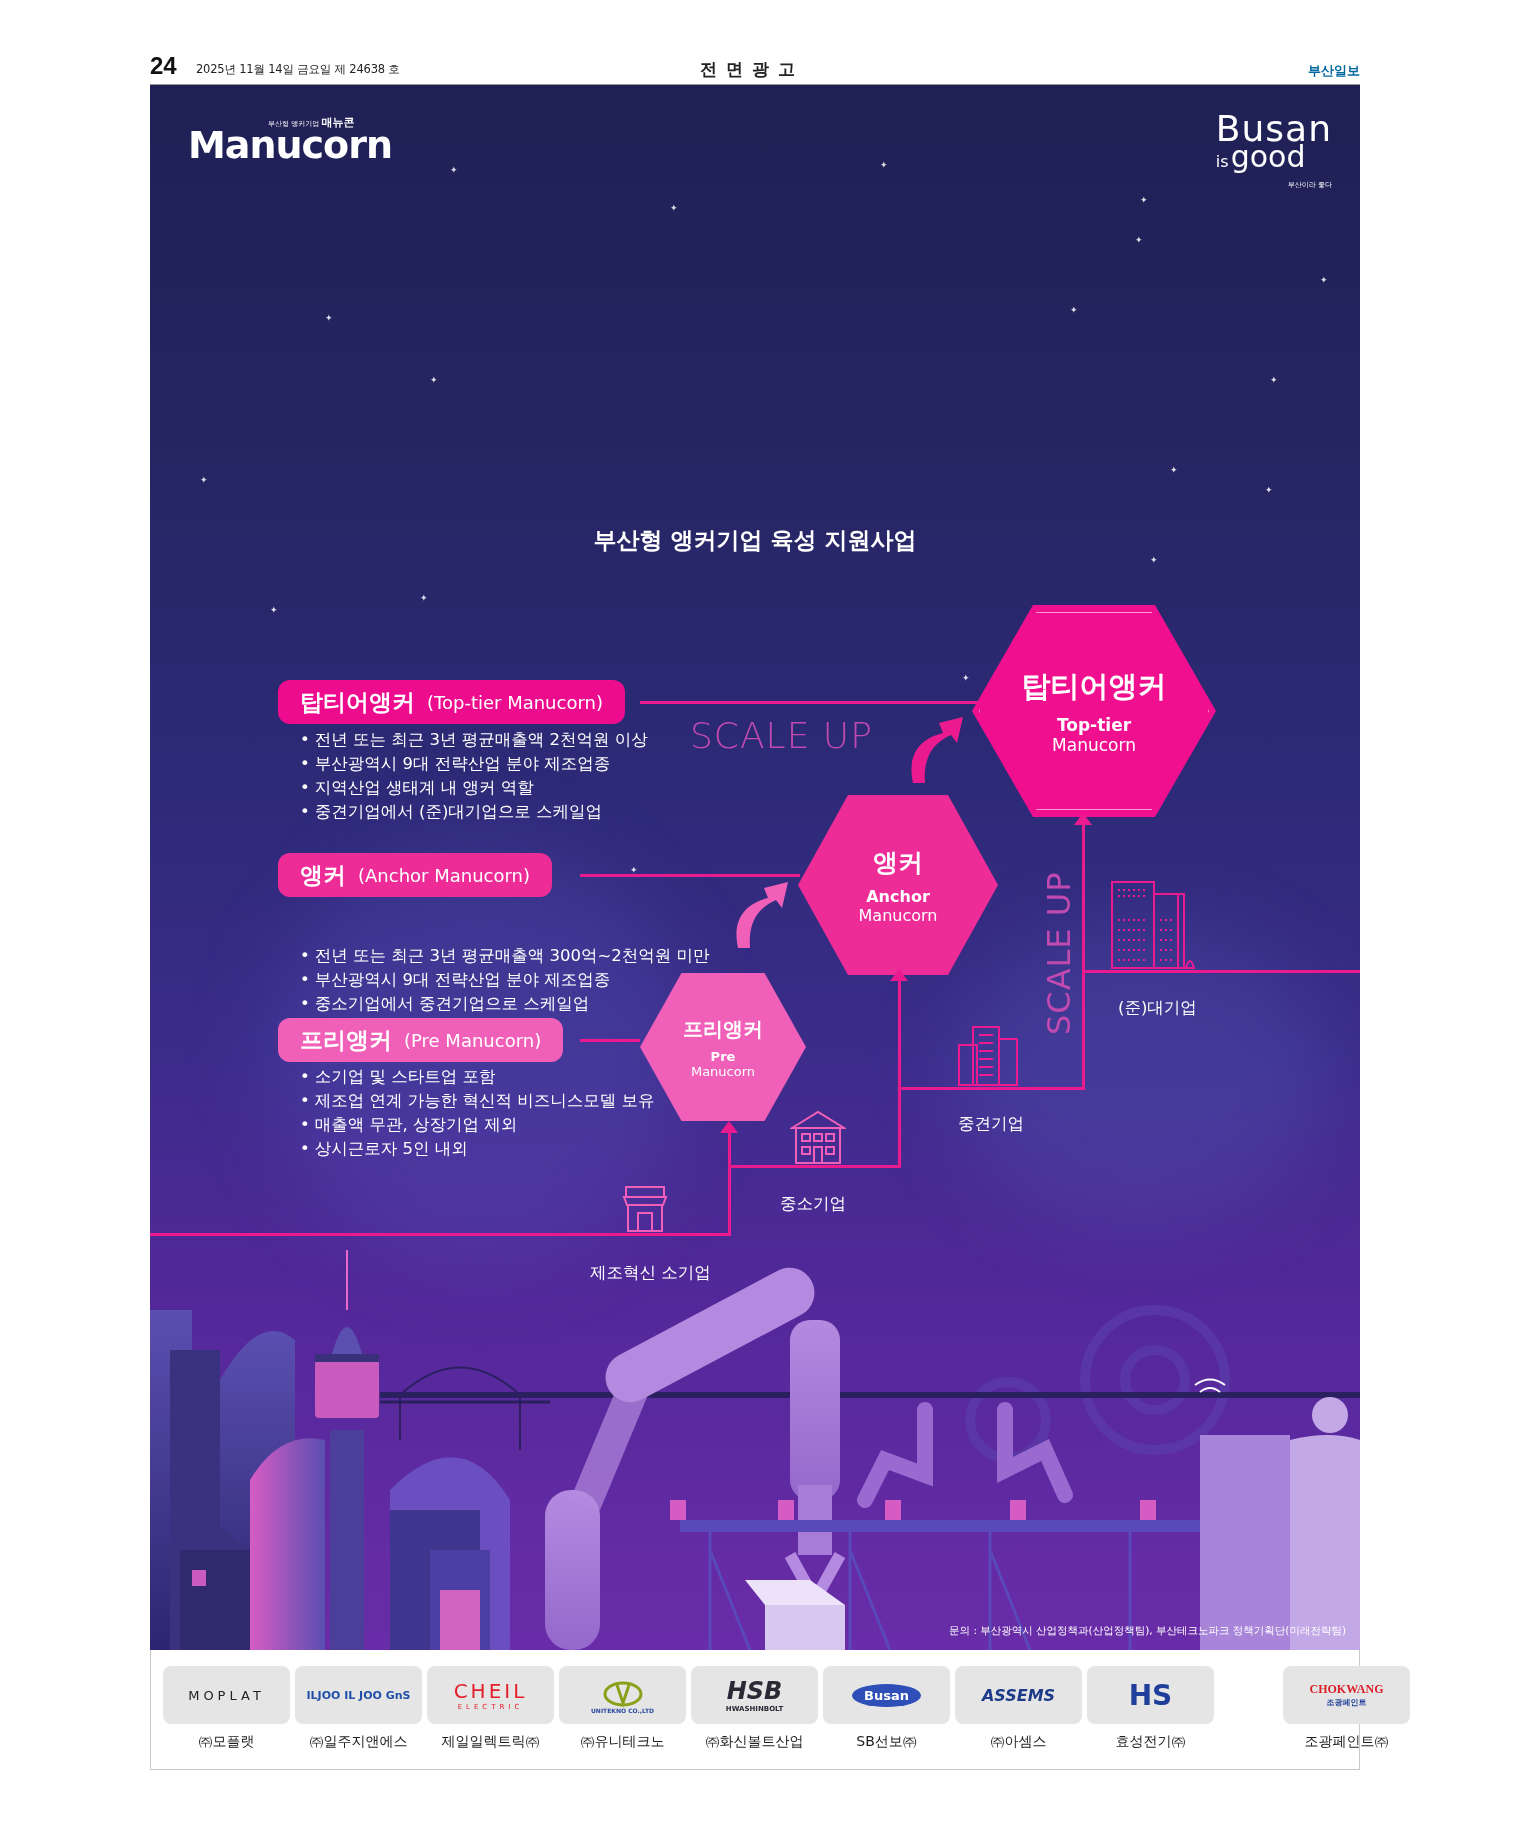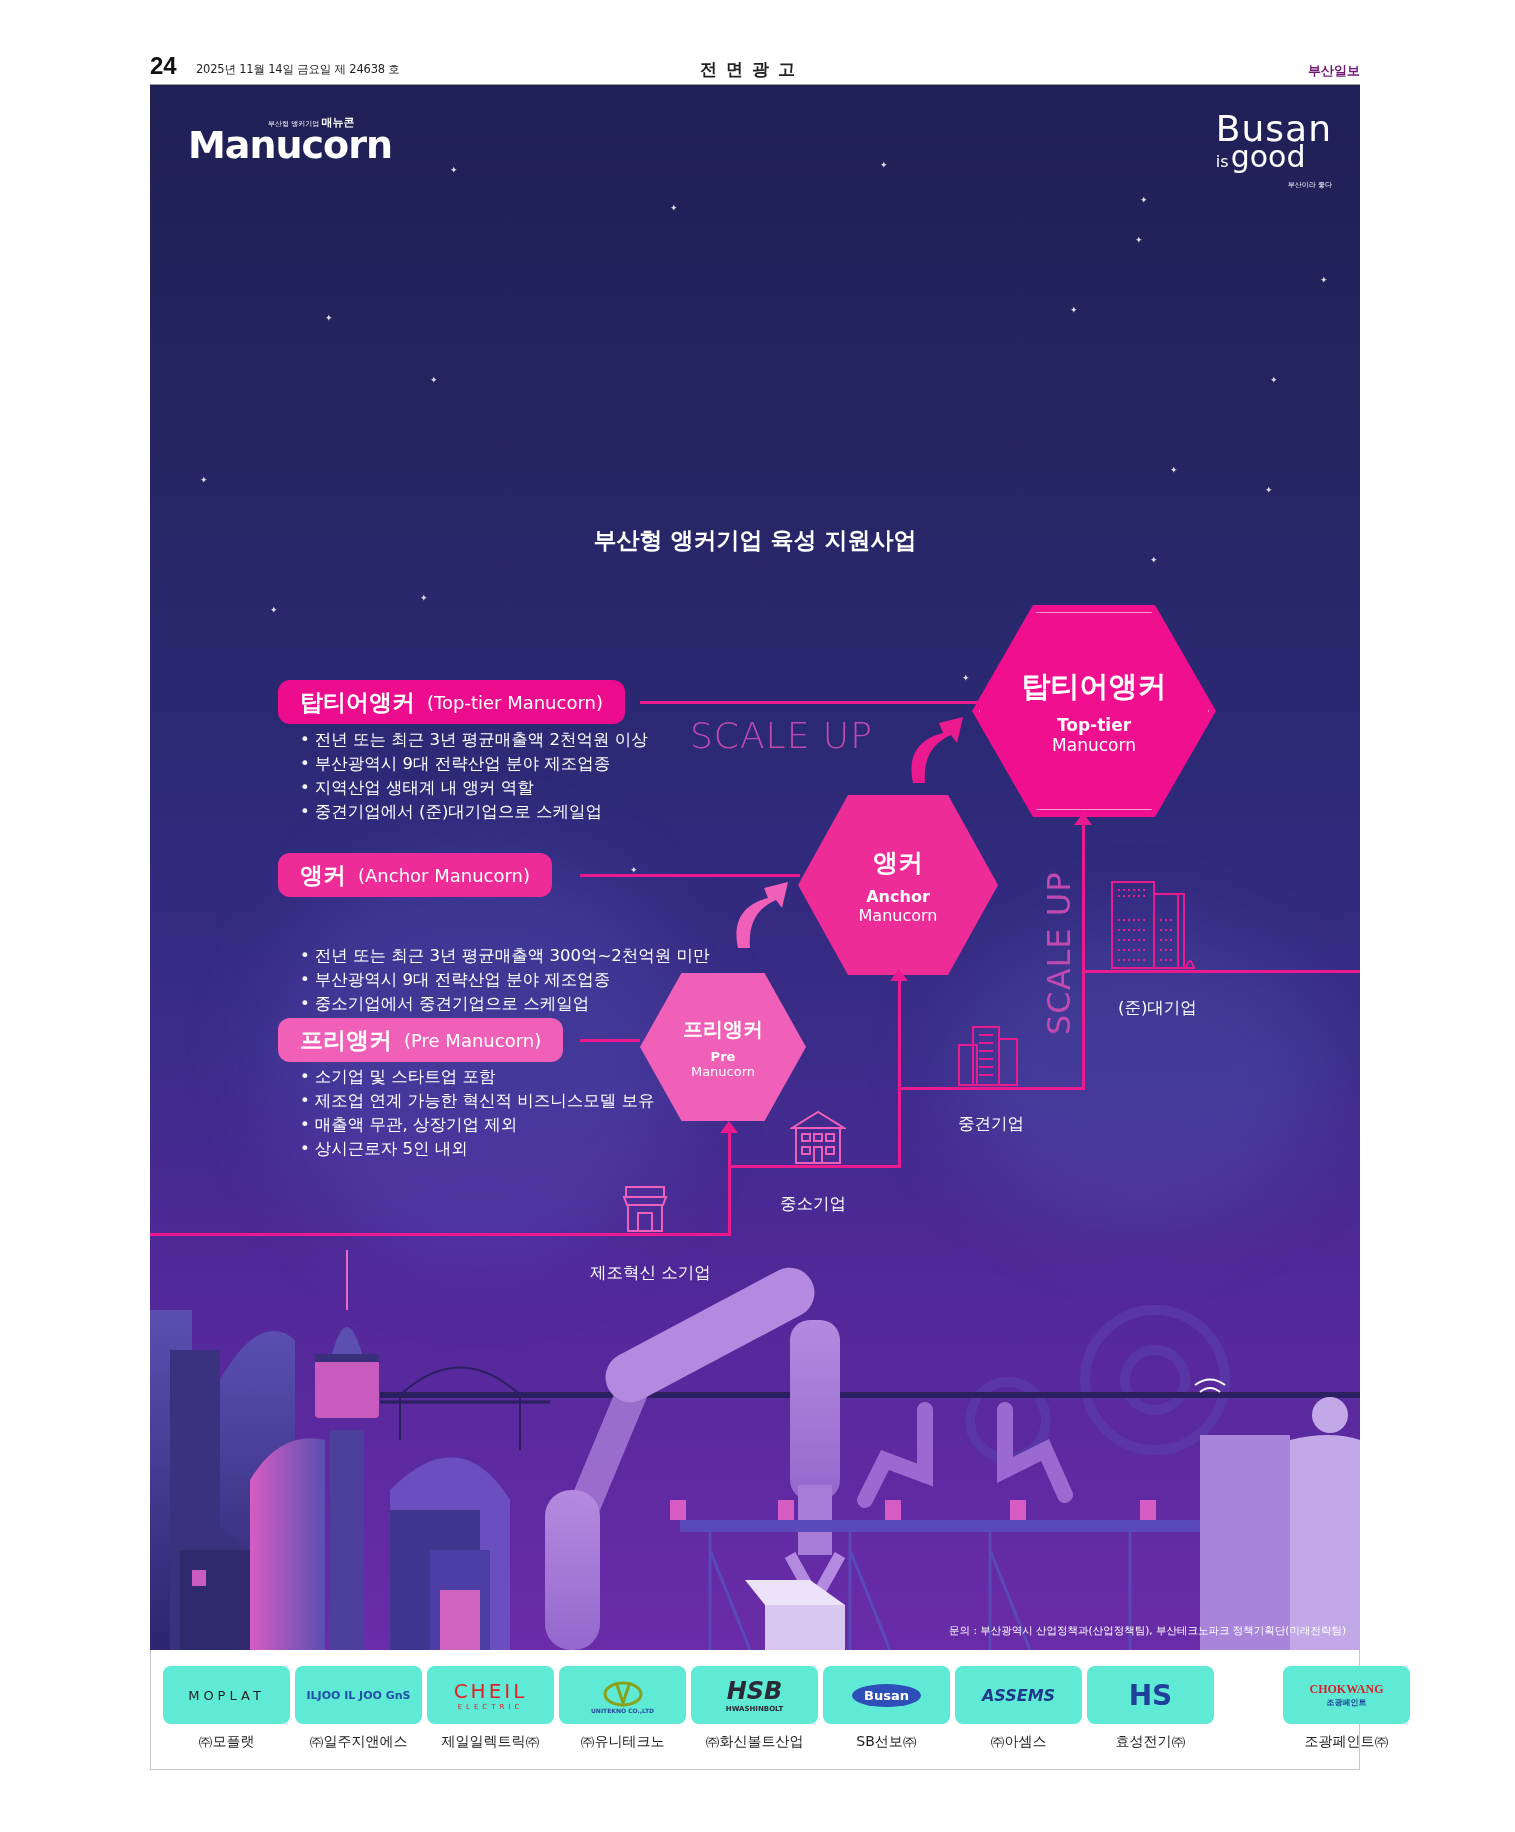--- a/index.html
+++ b/index.html
@@ -4,21 +4,21 @@
 <style>
   * { box-sizing: border-box; margin: 0; padding: 0; }
   html, body { width: 1515px; height: 1832px; background: #ffffff; overflow: hidden; }
   body { font-family: "DejaVu Sans", "Liberation Sans", sans-serif; position: relative; }
 
   
   .np-header { position: absolute; left: 150px; top: 52px; width: 1210px; height: 32px; }
   .np-page { position: absolute; left: 0; top: 0; font-family: "Liberation Sans", sans-serif; font-weight: bold; font-size: 24px; color: #111; }
   .np-date { position: absolute; left: 46px; top: 10px; font-size: 11.5px; color: #222; letter-spacing: -0.2px; }
   .np-section { position: absolute; left: 550px; top: 6px; font-size: 17px; color: #222; letter-spacing: 9px; font-weight: bold; }
-  .np-paper { position: absolute; right: 0; top: 10px; font-size: 13px; font-weight: bold; color: #701a75; }
+  .np-paper { position: absolute; right: 0; top: 10px; font-size: 13px; font-weight: bold; color: #0369a1; }
   .np-rule { position: absolute; left: 150px; top: 84px; width: 1210px; height: 1px; background: #9a9a9a; }
 
   
   .ad { position: absolute; left: 150px; top: 85px; width: 1210px; height: 1565px; overflow: hidden;
         background: linear-gradient(180deg, #1f2055 0%, #252561 22%, #2d2a78 45%, #3c2c8a 62%, #53289a 78%, #6a2ca8 100%); }
   .glow { position: absolute; border-radius: 50%; filter: blur(40px); }
   .star { position: absolute; color: #fff; font-size: 9px; opacity: .85; }
 
   .manucorn-logo { position: absolute; left: 38px; top: 30px; }
   .manucorn-small { position: absolute; left: 80px; top: 0px; font-size: 7px; color: #fff; white-space: nowrap; }
@@ -61,21 +61,21 @@
 
   .stage-label { position: absolute; color: #fff; font-size: 16.5px; white-space: nowrap; }
   .bldg { position: absolute; }
 
   .illustration { position: absolute; left: 0; top: 1165px; width: 1210px; height: 400px; }
   .contact { position: absolute; right: 14px; bottom: 12px; color: #fff; font-size: 10.5px; white-space: nowrap; }
 
   
   .sponsors { position: absolute; left: 150px; top: 1650px; width: 1210px; height: 120px; border: 1px solid #c8c8c8; border-top: none; background: #fff; }
   .sponsor { position: absolute; top: 16px; width: 127px; }
-  .sponsor-tile { width: 127px; height: 58px; background: #5eead4; border-radius: 8px; display: flex; align-items: center; justify-content: center; flex-direction: column; }
+  .sponsor-tile { width: 127px; height: 58px; background: #e5e5e5; border-radius: 8px; display: flex; align-items: center; justify-content: center; flex-direction: column; }
   .sponsor-name { text-align: center; font-size: 14px; color: #222; margin-top: 9px; white-space: nowrap; }
 </style>
 </head>
 <body>
 
 <div class="np-header">
   <span class="np-page">24</span>
   <span class="np-date">2025년 11월 14일 금요일   제 24638 호</span>
   <span class="np-section">전면광고</span>
   <span class="np-paper">부산일보</span>

